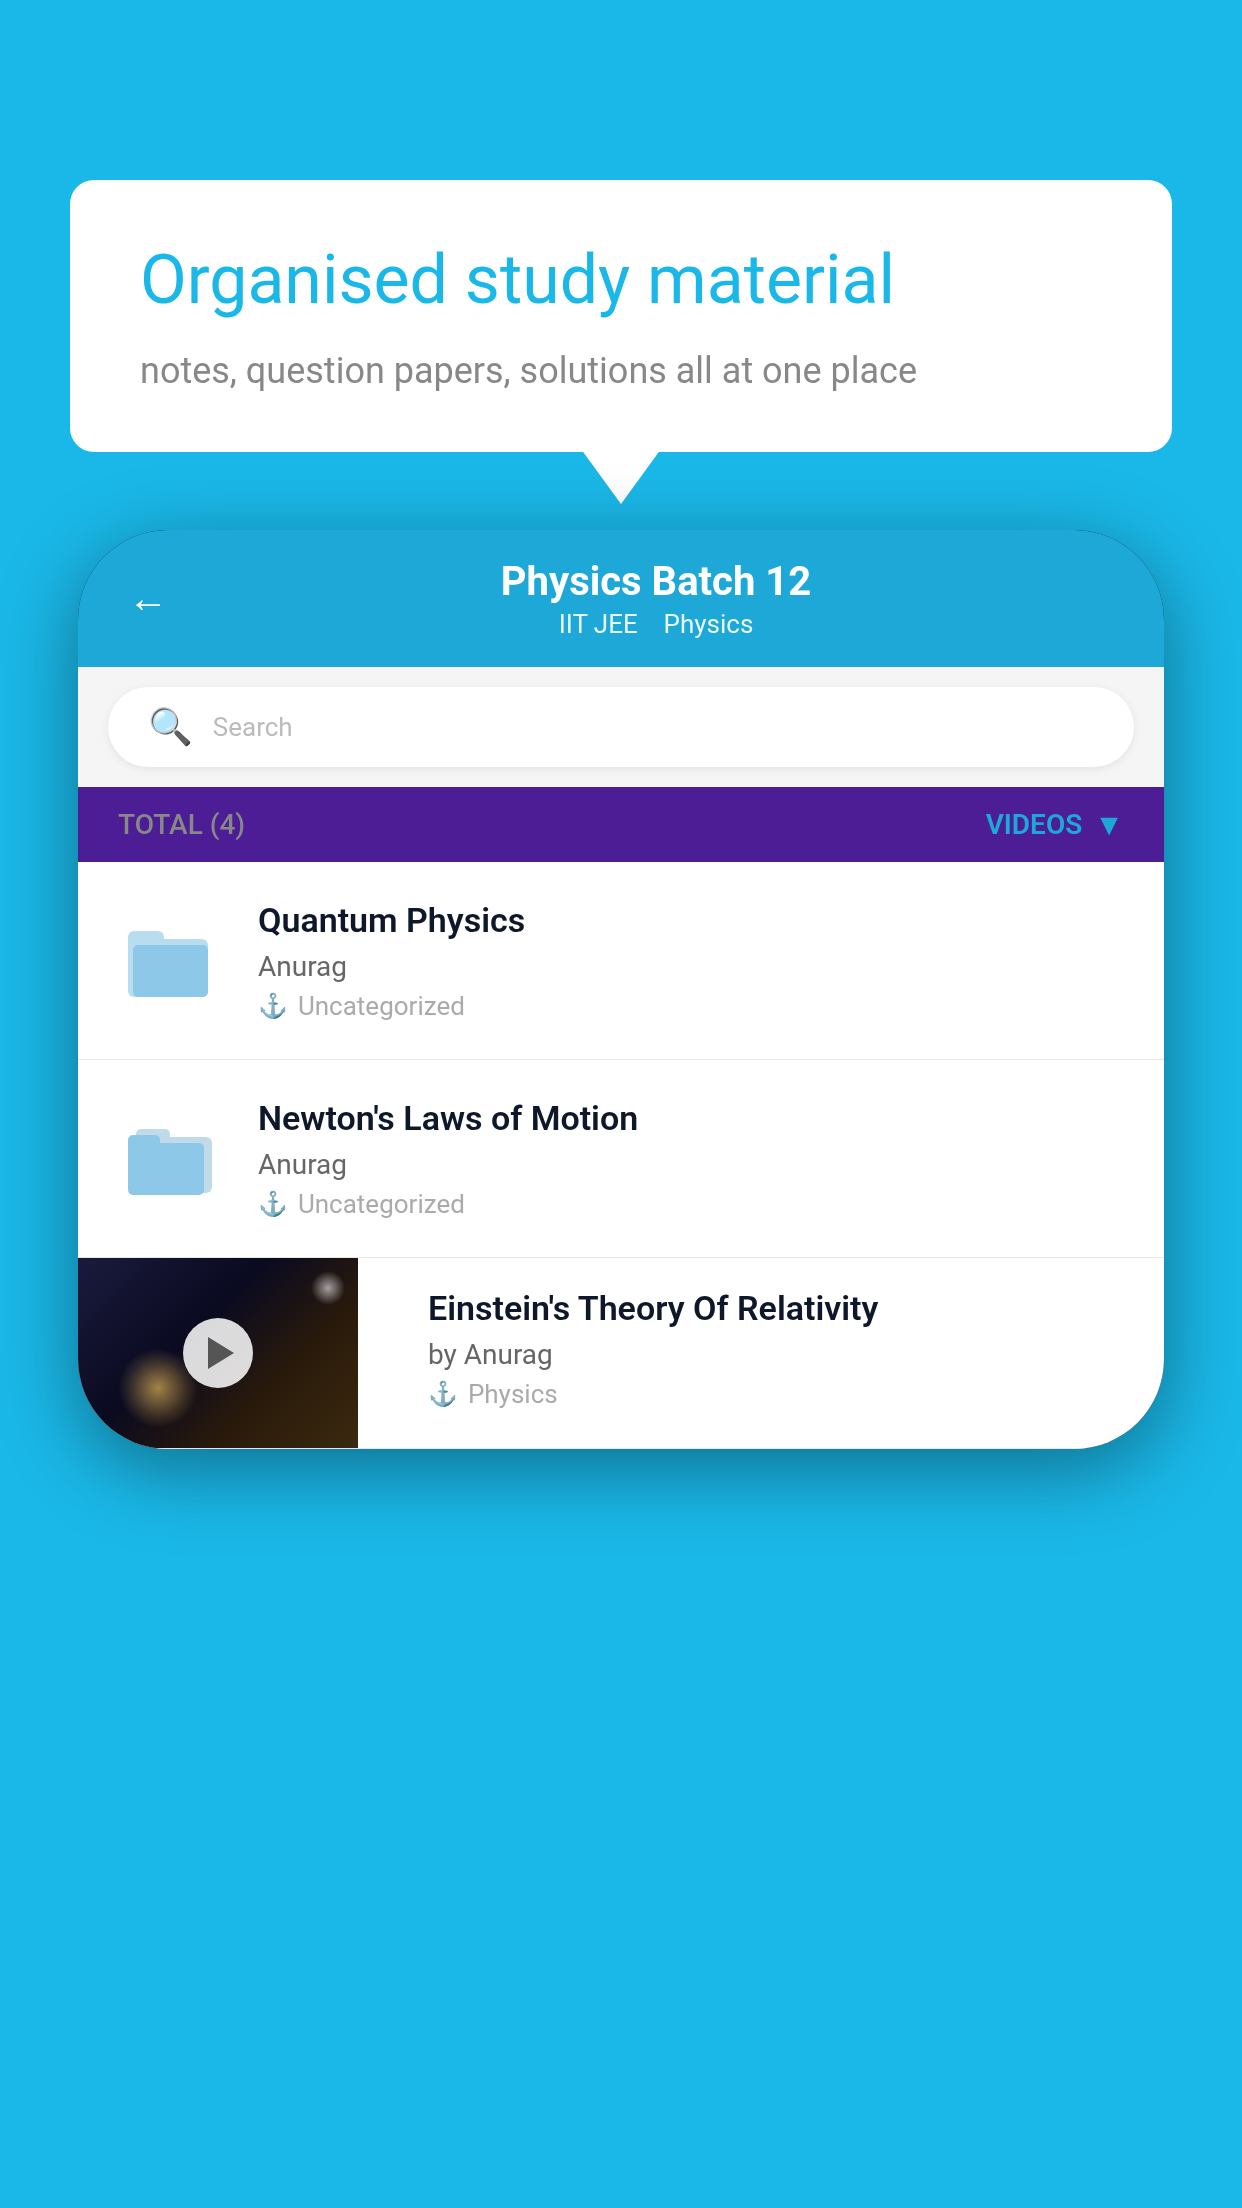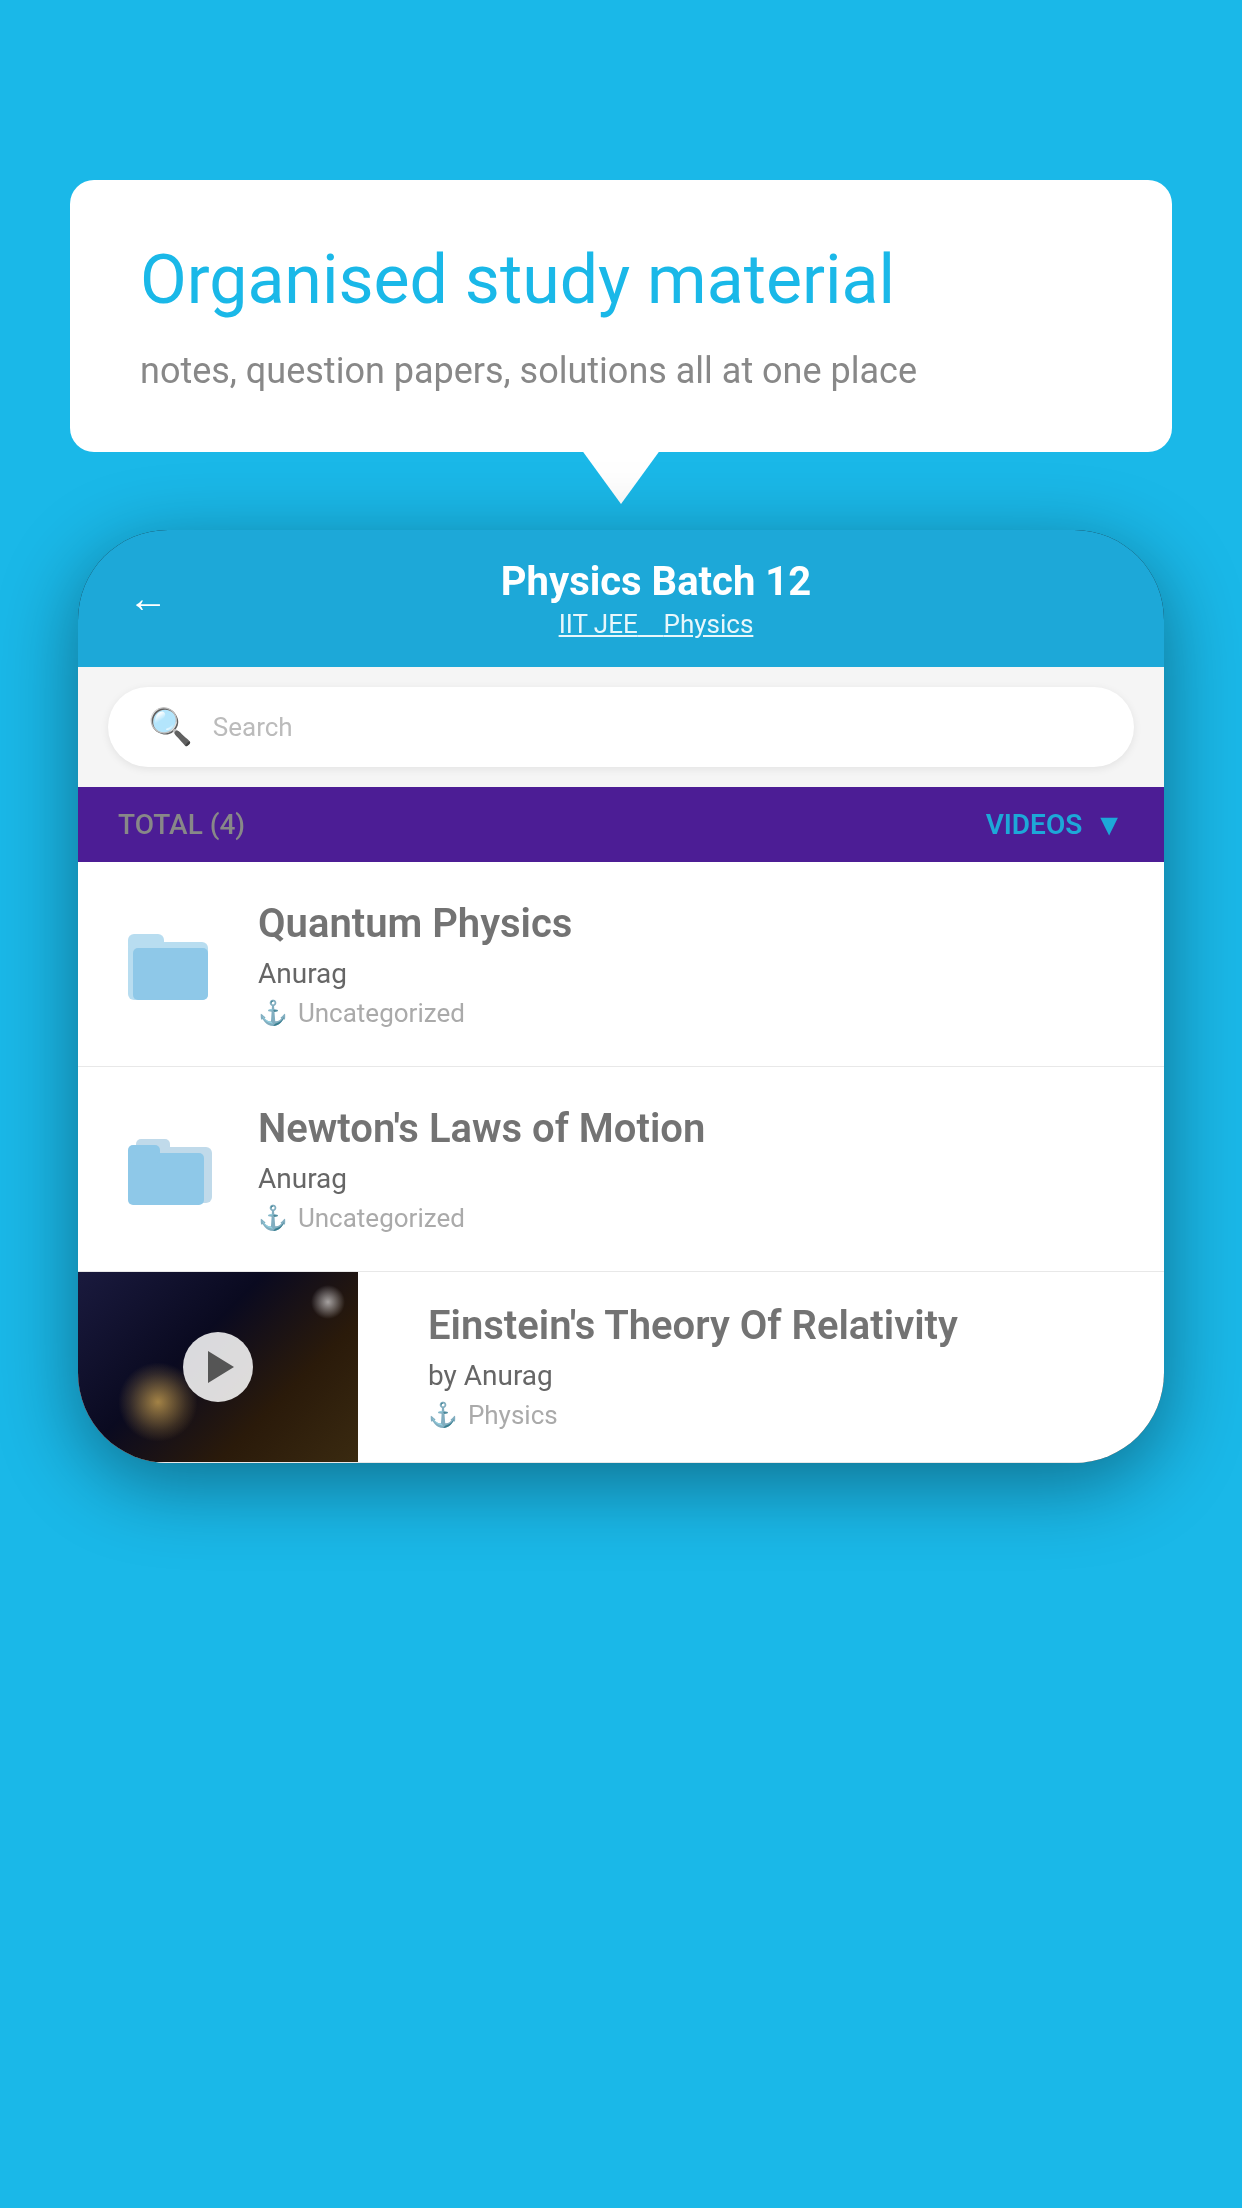--- a/index.html
+++ b/index.html
@@ -148,21 +148,20 @@
     .app-bar-title {
       color: white;
       font-size: 40px;
       font-weight: 700;
     }
 
     .app-bar-subtitle {
       color: rgba(255,255,255,0.9);
       font-size: 26px;
       margin-top: 4px;
-      text-decoration: underline;
     }
 
     
     .tabs {
       background: white;
       display: flex;
       border-bottom: 1px solid #e0e0e0;
     }
 
     .tab {
@@ -271,23 +270,23 @@
       display: flex;
       align-items: center;
       justify-content: center;
     }
 
     .video-info {
       flex: 1;
     }
 
     .video-title {
-      font-size: 40px;
+      font-size: 34px;
       font-weight: 600;
-      color: #737373;
+      color: #0f172a;
       margin-bottom: 10px;
     }
 
     .video-author {
       font-size: 28px;
       color: #666;
       margin-bottom: 8px;
     }
 
     .video-tag-row {

